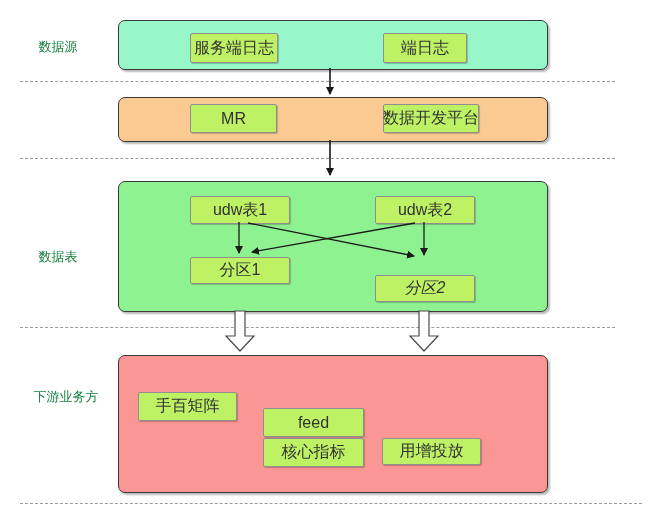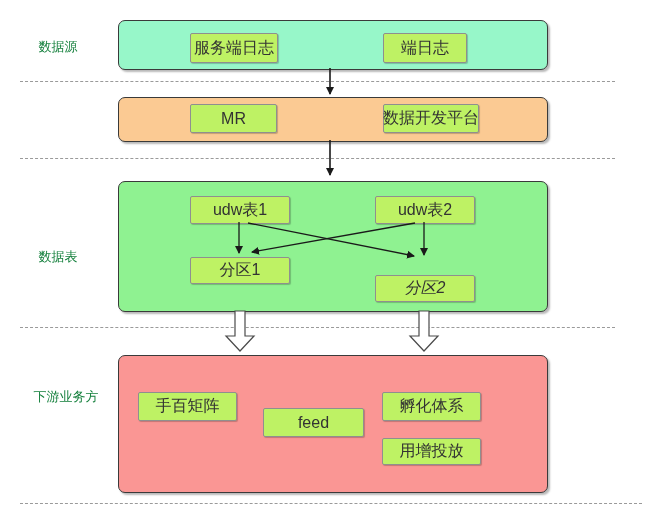--- a/index.html
+++ b/index.html
@@ -49,21 +49,21 @@
   <div class="node" style="left:383px;top:33px;width:82px;height:28px;">端日志</div>
   <div class="node" style="left:383px;top:104px;width:94px;height:27px;">数据开发平台</div>
 
   <div class="node" style="left:190px;top:196px;width:98px;height:26px;">udw表1</div>
   <div class="node" style="left:375px;top:196px;width:98px;height:26px;">udw表2</div>
   <div class="node" style="left:190px;top:257px;width:98px;height:25px;">分区1</div>
   <div class="node" style="left:375px;top:275px;width:98px;height:25px;font-style:italic;">分区2</div>
 
   <div class="node" style="left:138px;top:392px;width:97px;height:27px;">手百矩阵</div>
   <div class="node" style="left:263px;top:392px;width:99px;height:27px;margin-top:16px;">feed</div>
-  <div class="node" style="left:382px;top:392px;width:97px;height:27px;">孵化体系</div>
+  <div class="node" style="left:263px;top:438px;width:99px;height:27px;">核心指标</div>
   <div class="node" style="left:382px;top:438px;width:97px;height:25px;">用增投放</div>
 
   <svg id="arrow-layer" width="654" height="526" viewBox="0 0 654 526">
     <defs>
       <marker id="ah" markerWidth="9" markerHeight="8" refX="7" refY="4" orient="auto" markerUnits="userSpaceOnUse">
         <path d="M0,0 L8,4 L0,8 z" fill="#1a1a1a"></path>
       </marker>
     </defs>
 
     <line x1="330" y1="68" x2="330" y2="94" stroke="#1a1a1a" stroke-width="1.6" marker-end="url(#ah)"></line>

